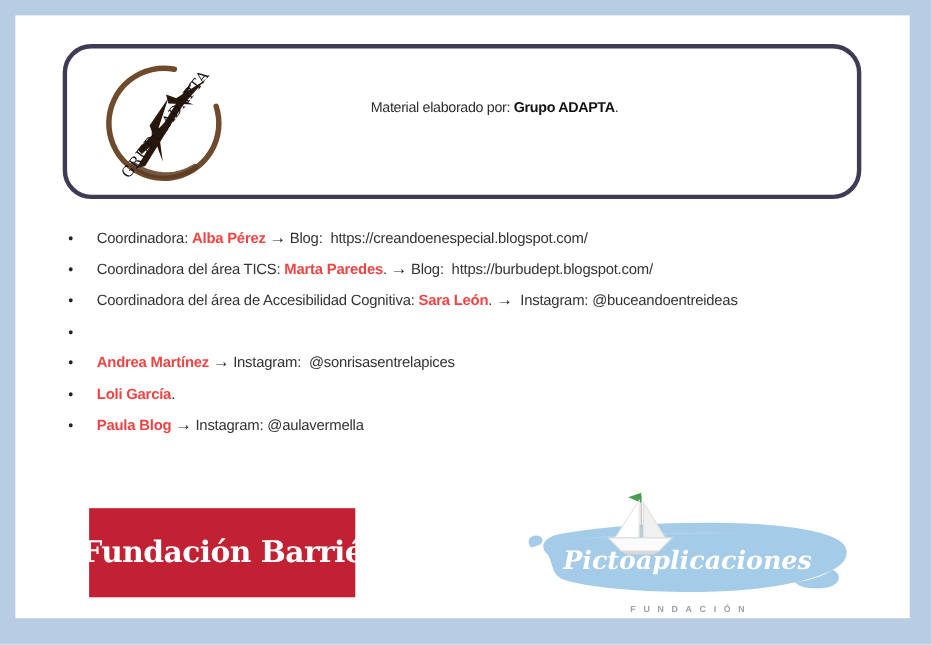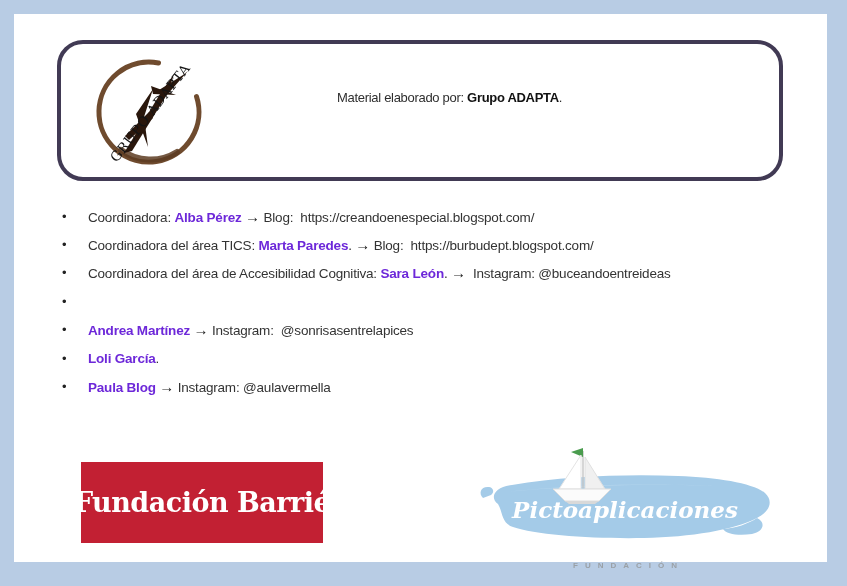--- a/index.html
+++ b/index.html
@@ -30,21 +30,21 @@
   
   .credits{position:absolute;left:48px;top:188px;}
   .credit-item{
     display:flex;align-items:center;height:28.4px;
     font-size:13.5px;color:#333;letter-spacing:-0.2px;
   }
   .credit-item .bullet{
     width:26px;flex:0 0 26px;color:#222;font-size:13px;line-height:1;
   }
   .credit-item .runs{white-space:pre;}
-  .run-bold{font-weight:bold;color:#6d28d9;}
+  .run-bold{font-weight:bold;color:#ef4444;}
   .run-arrow{font-size:15px;color:#222;}
 
   
   .sponsor-barrie{
     position:absolute;left:67px;top:448px;width:242px;height:81px;
     background:#c22033;
     display:flex;align-items:center;justify-content:center;
   }
   .barrie-label{
     color:#ffffff;font-family:"DejaVu Serif", serif;font-weight:bold;
@@ -53,21 +53,21 @@
   .picto{position:absolute;left:462px;top:428px;width:298px;height:128px;}
   .picto svg{position:absolute;left:0;top:0;}
   .picto-word{
     position:absolute;left:0;top:54px;width:100%;text-align:center;
     color:#ffffff;font-family:"DejaVu Serif", serif;
     font-style:italic;font-weight:bold;font-size:23px;white-space:nowrap;
   }
   .picto-sub{
     position:absolute;left:0;top:107px;width:100%;text-align:center;
     color:#9aa0a6;font-size:8px;font-weight:bold;letter-spacing:7px;
-    text-indent:7px;white-space:nowrap;margin-top:12px;
+    text-indent:7px;white-space:nowrap;
   }
 </style>
 </head>
 <body>
 
 <div class="page">
 
   <div class="credit-box">
     <div class="logo-wrap">
       <svg width="116" height="116" viewBox="0 0 116 116">

